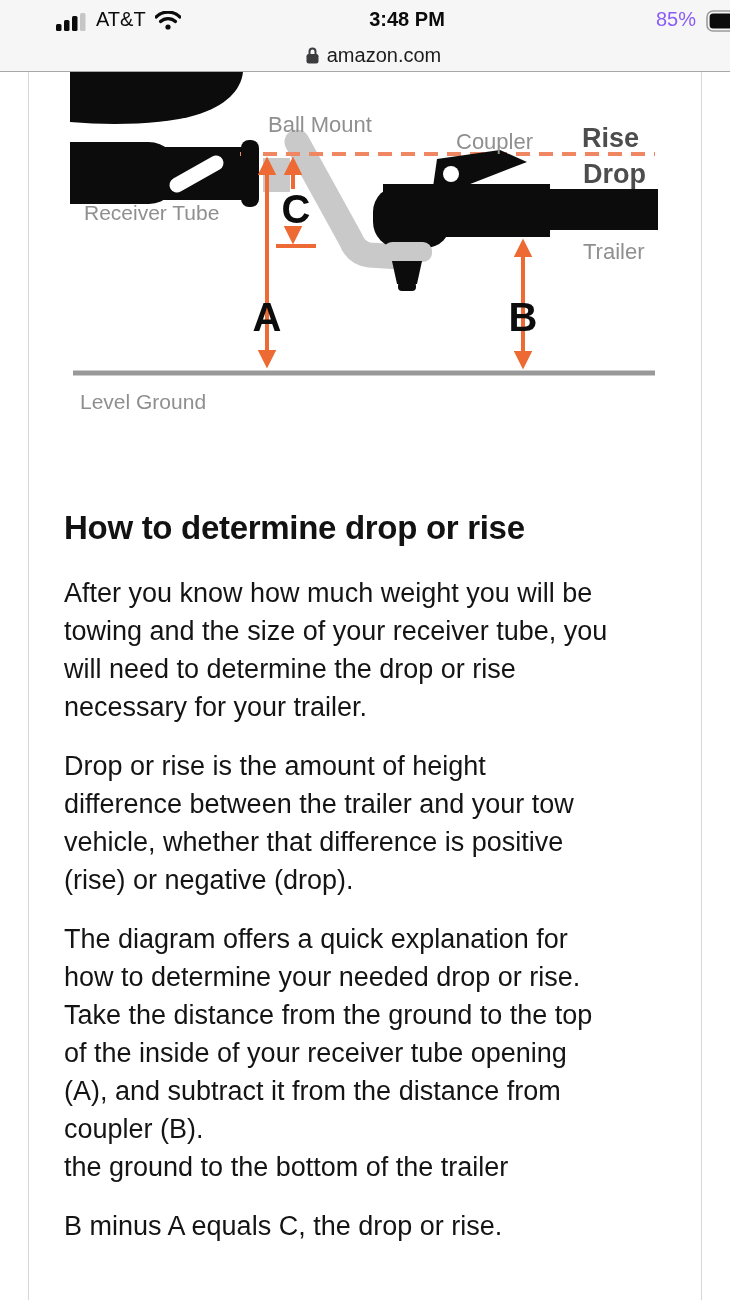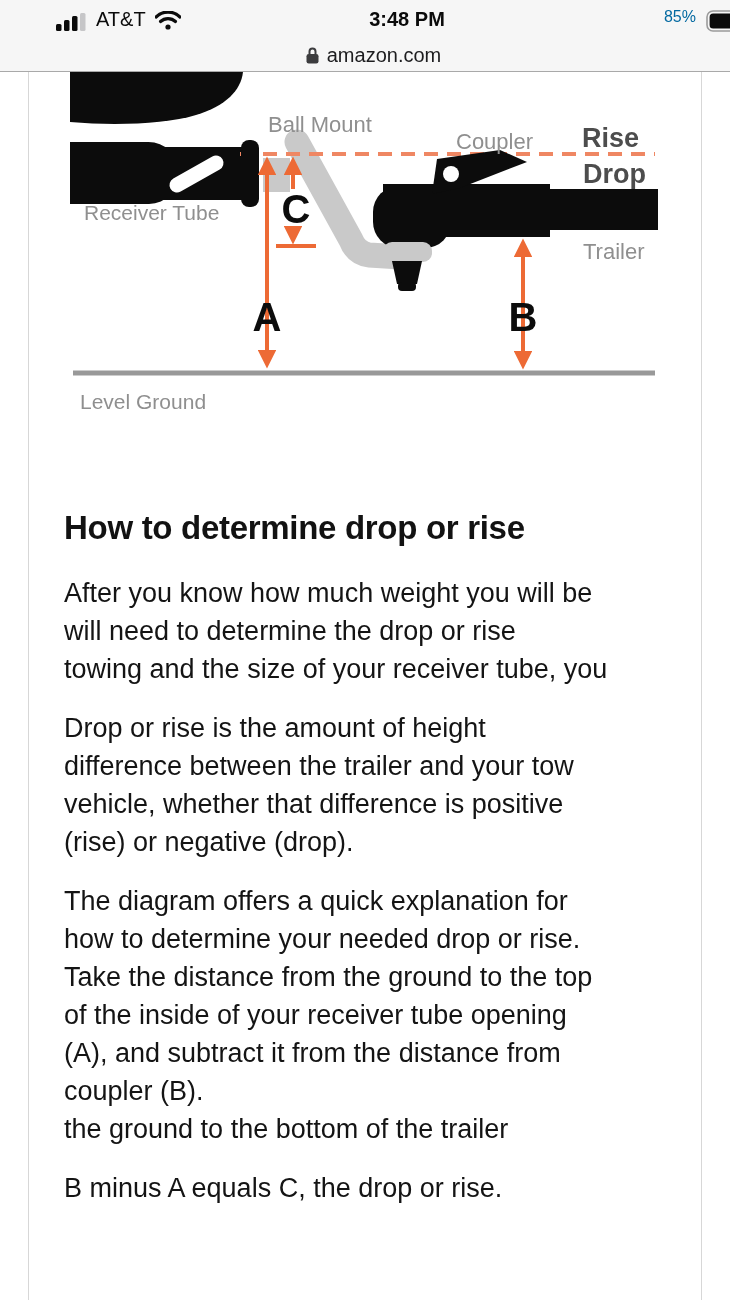--- a/index.html
+++ b/index.html
@@ -8,21 +8,21 @@
 
   
   .statusbar{position:absolute;left:0;top:0;width:730px;height:71px;
              background:#f6f6f6;border-bottom:1px solid #a9a9a9;z-index:5;}
   .sb-row1{position:absolute;left:0;top:0;width:730px;height:40px;margin-left:42px;}
   .signal{position:absolute;left:14px;top:13px;}
   .carrier{position:absolute;left:54px;top:8px;font-size:20px;color:#0b0b0b;}
   .wifi{position:absolute;left:113px;top:11px;}
   .clock{position:absolute;left:0;top:8px;width:730px;text-align:center;
          font-size:20px;font-weight:600;color:#0b0b0b;}
-  .batt-pct{position:absolute;right:76px;top:8px;font-size:16px;color:#0369a1;}
+  .batt-pct{position:absolute;right:76px;top:8px;font-size:20px;color:#8b5cf6;}
   .batt{position:absolute;right:14px;top:10px;}
   .sb-row2{position:absolute;left:0;top:40px;width:730px;height:30px;
            display:flex;align-items:center;justify-content:center;gap:7px;padding-left:8px;}
   .domain{font-size:20px;color:#1d1d1f;}
 
   
   .page-border{position:absolute;top:72px;bottom:0;width:1px;background:#d7d7d7;}
   .pb-left{left:28px;} .pb-right{left:701px;}
 
   
@@ -136,22 +136,23 @@
   <text class="letter" x="453" y="259">B</text>
   <text class="letter" x="226" y="151">C</text>
 </svg>
 </div>
 
 <div class="article">
   <h1>How to determine drop or rise</h1>
 
   <p>
     <span>After you know how much weight you will be</span>
+    <span>towing and the size of your receiver tube, you</span>
     <span>will need to determine the drop or rise</span>
-    <span>towing and the size of your receiver tube, you</span>
+    <span>necessary for your trailer.</span>
   </p>
 
   <p>
     <span>Drop or rise is the amount of height</span>
     <span>difference between the trailer and your tow</span>
     <span>vehicle, whether that difference is positive</span>
     <span>(rise) or negative (drop).</span>
   </p>
 
   <p>

